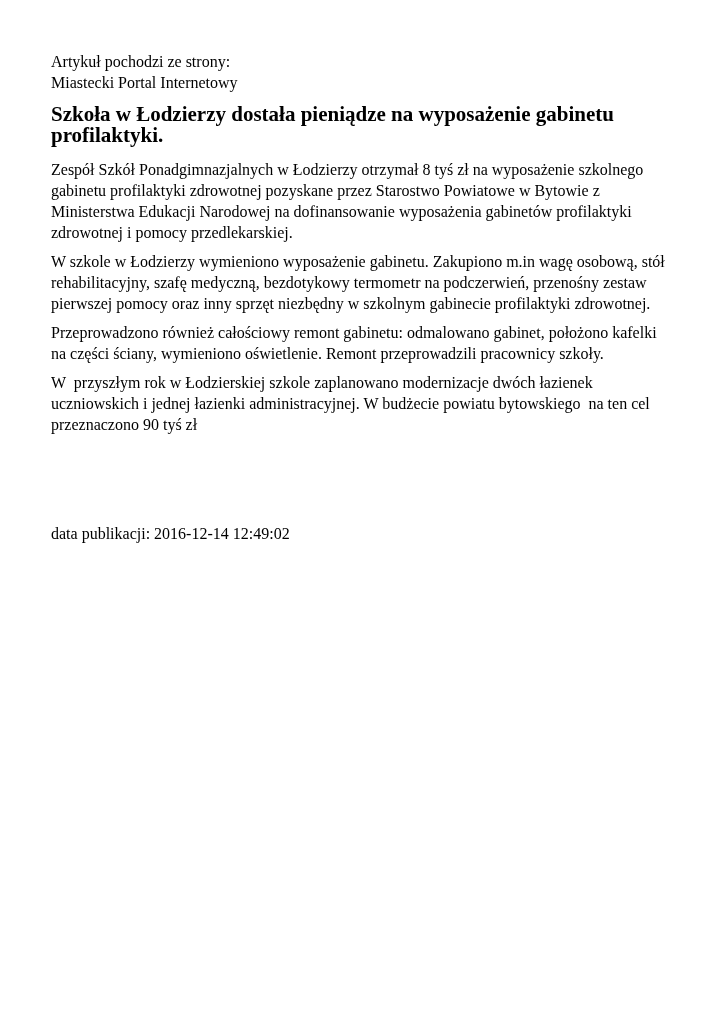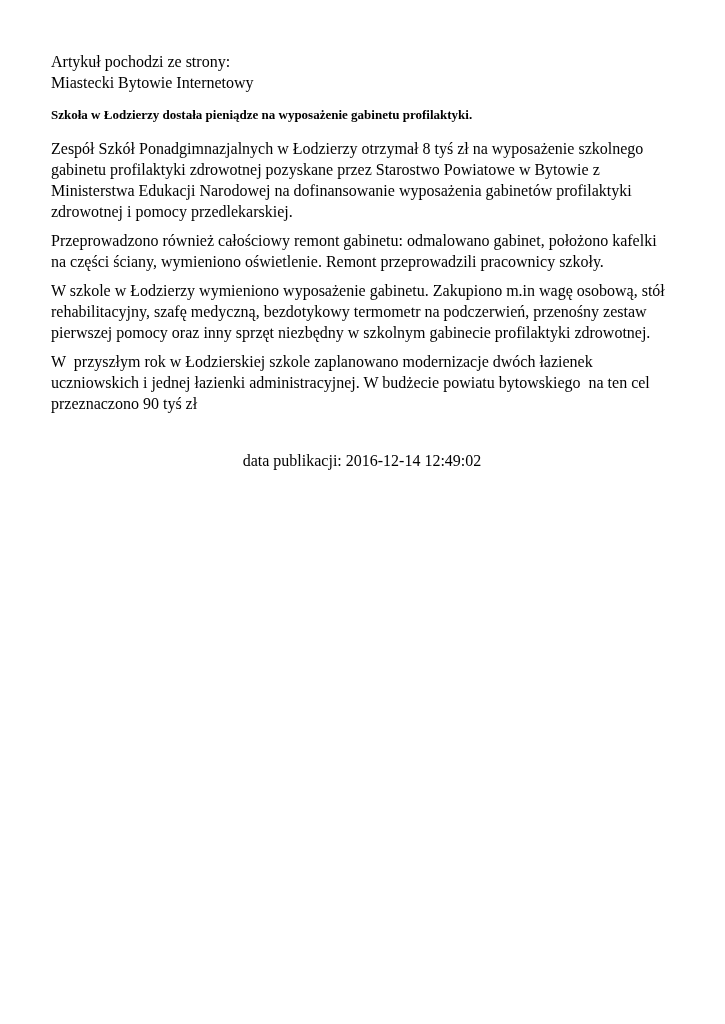--- a/index.html
+++ b/index.html
@@ -22,51 +22,50 @@
     font-size: 16px;
     line-height: 21px;
   }
   .source-block {
     margin: 0 0 11px 0;
   }
   .source-line {
     margin: 0;
   }
   .headline {
-    font-size: 13px;
+    font-size: 21px;
     font-weight: bold;
     line-height: 21px;
     margin: 0 0 13px 0;
   }
   .para {
     margin: 0 0 8px 0;
     white-space: pre-wrap; 
   }
   .pubdate {
-    margin: 36px 0 0 0;
-    text-align: center;
+    margin: 88px 0 0 0;
   }
 </style>
 </head>
 <body>
 
 <div class="page">
   <div class="content">
 
     <div class="source-block">
       <p class="source-line">Artykuł pochodzi ze strony:</p>
-      <p class="source-line">Miastecki Bytowie Internetowy</p>
+      <p class="source-line">Miastecki Portal Internetowy</p>
     </div>
 
     <h1 class="headline">Szkoła w Łodzierzy dostała pieniądze na wyposażenie gabinetu profilaktyki.</h1>
 
     <p class="para">Zespół Szkół Ponadgimnazjalnych w Łodzierzy otrzymał 8 tyś zł na wyposażenie szkolnego gabinetu profilaktyki zdrowotnej pozyskane przez Starostwo Powiatowe w Bytowie z Ministerstwa Edukacji Narodowej na dofinansowanie wyposażenia gabinetów profilaktyki zdrowotnej i pomocy przedlekarskiej.</p>
 
+    <p class="para">W szkole w Łodzierzy wymieniono wyposażenie gabinetu. Zakupiono m.in wagę osobową, stół rehabilitacyjny, szafę medyczną, bezdotykowy termometr na podczerwień, przenośny zestaw pierwszej pomocy oraz inny sprzęt niezbędny w szkolnym gabinecie profilaktyki zdrowotnej.</p>
+
     <p class="para">Przeprowadzono również całościowy remont gabinetu: odmalowano gabinet, położono kafelki na części ściany, wymieniono oświetlenie. Remont przeprowadzili pracownicy szkoły.</p>
-
-    <p class="para">W szkole w Łodzierzy wymieniono wyposażenie gabinetu. Zakupiono m.in wagę osobową, stół rehabilitacyjny, szafę medyczną, bezdotykowy termometr na podczerwień, przenośny zestaw pierwszej pomocy oraz inny sprzęt niezbędny w szkolnym gabinecie profilaktyki zdrowotnej.</p>
 
     <p class="para">W  przyszłym rok w Łodzierskiej szkole zaplanowano modernizacje dwóch łazienek uczniowskich i jednej łazienki administracyjnej. W budżecie powiatu bytowskiego  na ten cel przeznaczono 90 tyś zł</p>
 
     <p class="pubdate">data publikacji: 2016-12-14 12:49:02</p>
 
   </div>
 </div>
 
 </body></html>

